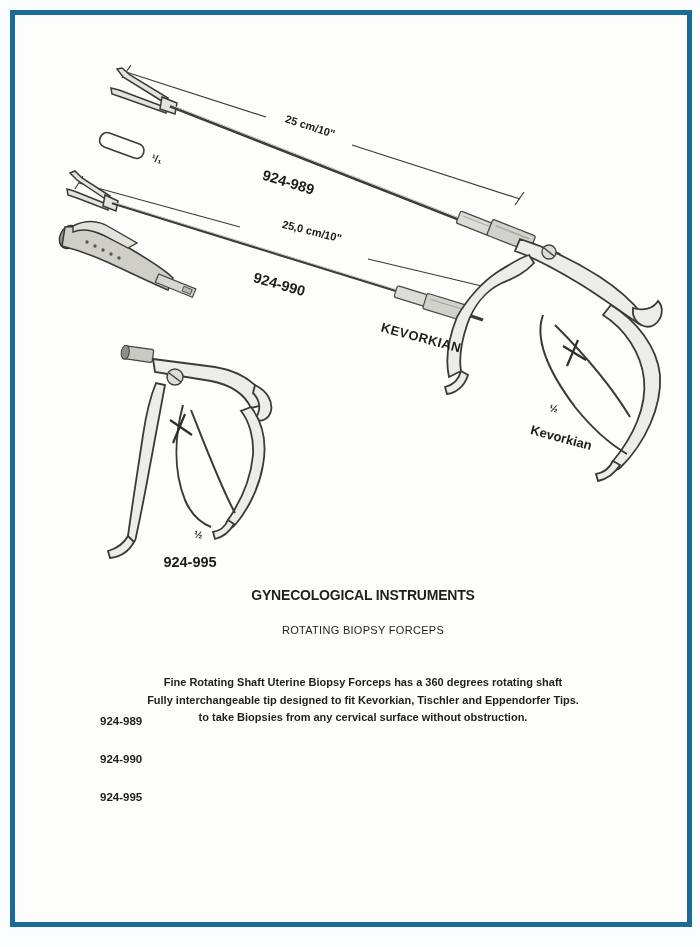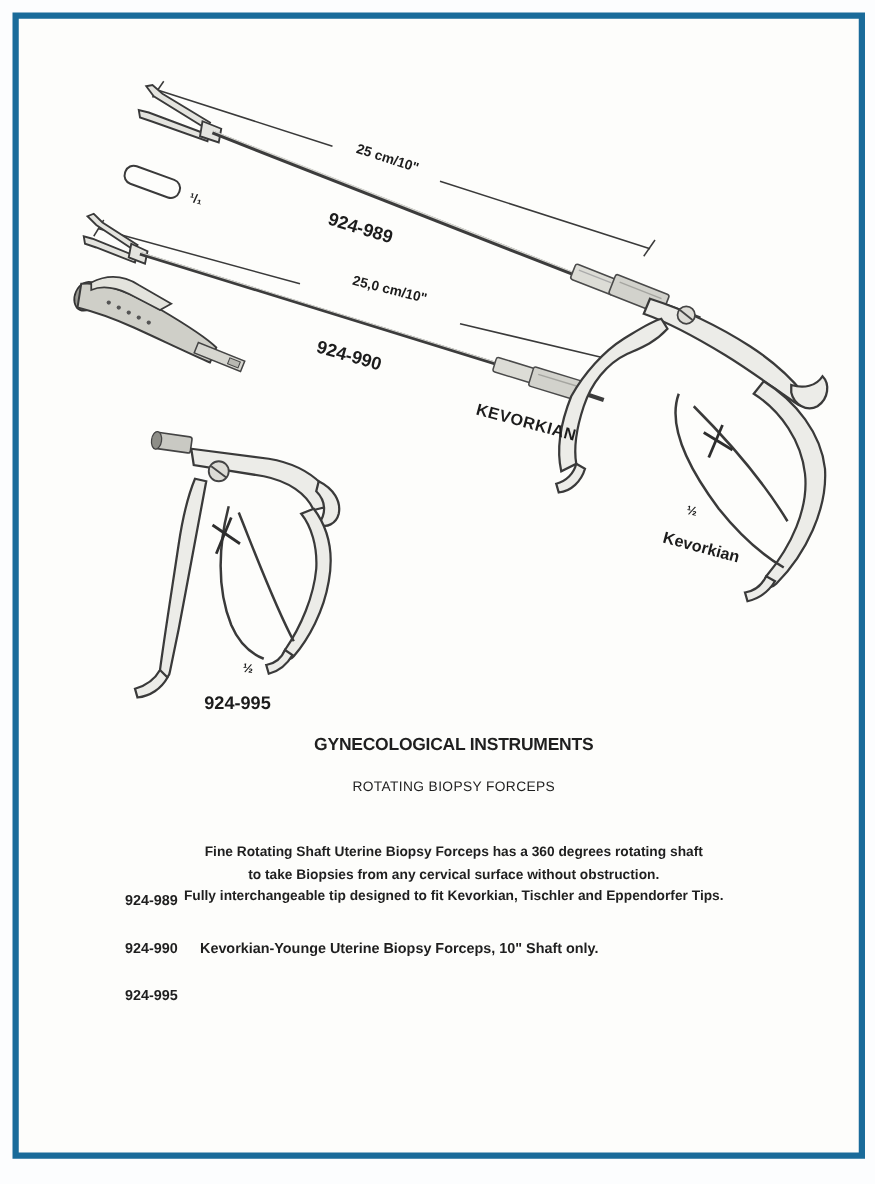--- a/index.html
+++ b/index.html
@@ -164,33 +164,30 @@
 
       <text x="183" y="523" font-size="10" font-weight="600" text-anchor="middle" transform="rotate(8 183 523)">½</text>
       <text x="175" y="552" font-size="14.5" font-weight="700" text-anchor="middle">924-995</text>
     </svg>
 
     <div class="copy">
       <div class="title">GYNECOLOGICAL INSTRUMENTS</div>
       <div class="subtitle">ROTATING BIOPSY FORCEPS</div>
       <div class="desc">
         <div>Fine Rotating Shaft Uterine Biopsy Forceps has a 360 degrees rotating shaft</div>
+        <div>Fully interchangeable tip designed to fit Kevorkian, Tischler and Eppendorfer Tips.</div>
         <div>to take Biopsies from any cervical surface without obstruction.</div>
-        <div>Fully interchangeable tip designed to fit Kevorkian, Tischler and Eppendorfer Tips.</div>
       </div>
 
       <div class="products">
         <div class="prod-row">
           <div class="prod-code">924-989</div>
         </div>
         <div class="prod-row">
           <div class="prod-code">924-990</div>
-          <div class="prod-desc">
-            <div>Kevorkian-Younge Uterine Biopsy Forceps, 10" Shaft only.</div>
-          </div>
         </div>
         <div class="prod-row">
           <div class="prod-code">924-995</div>
         </div>
       </div>
     </div>
 
   </div>
 </div>
 

